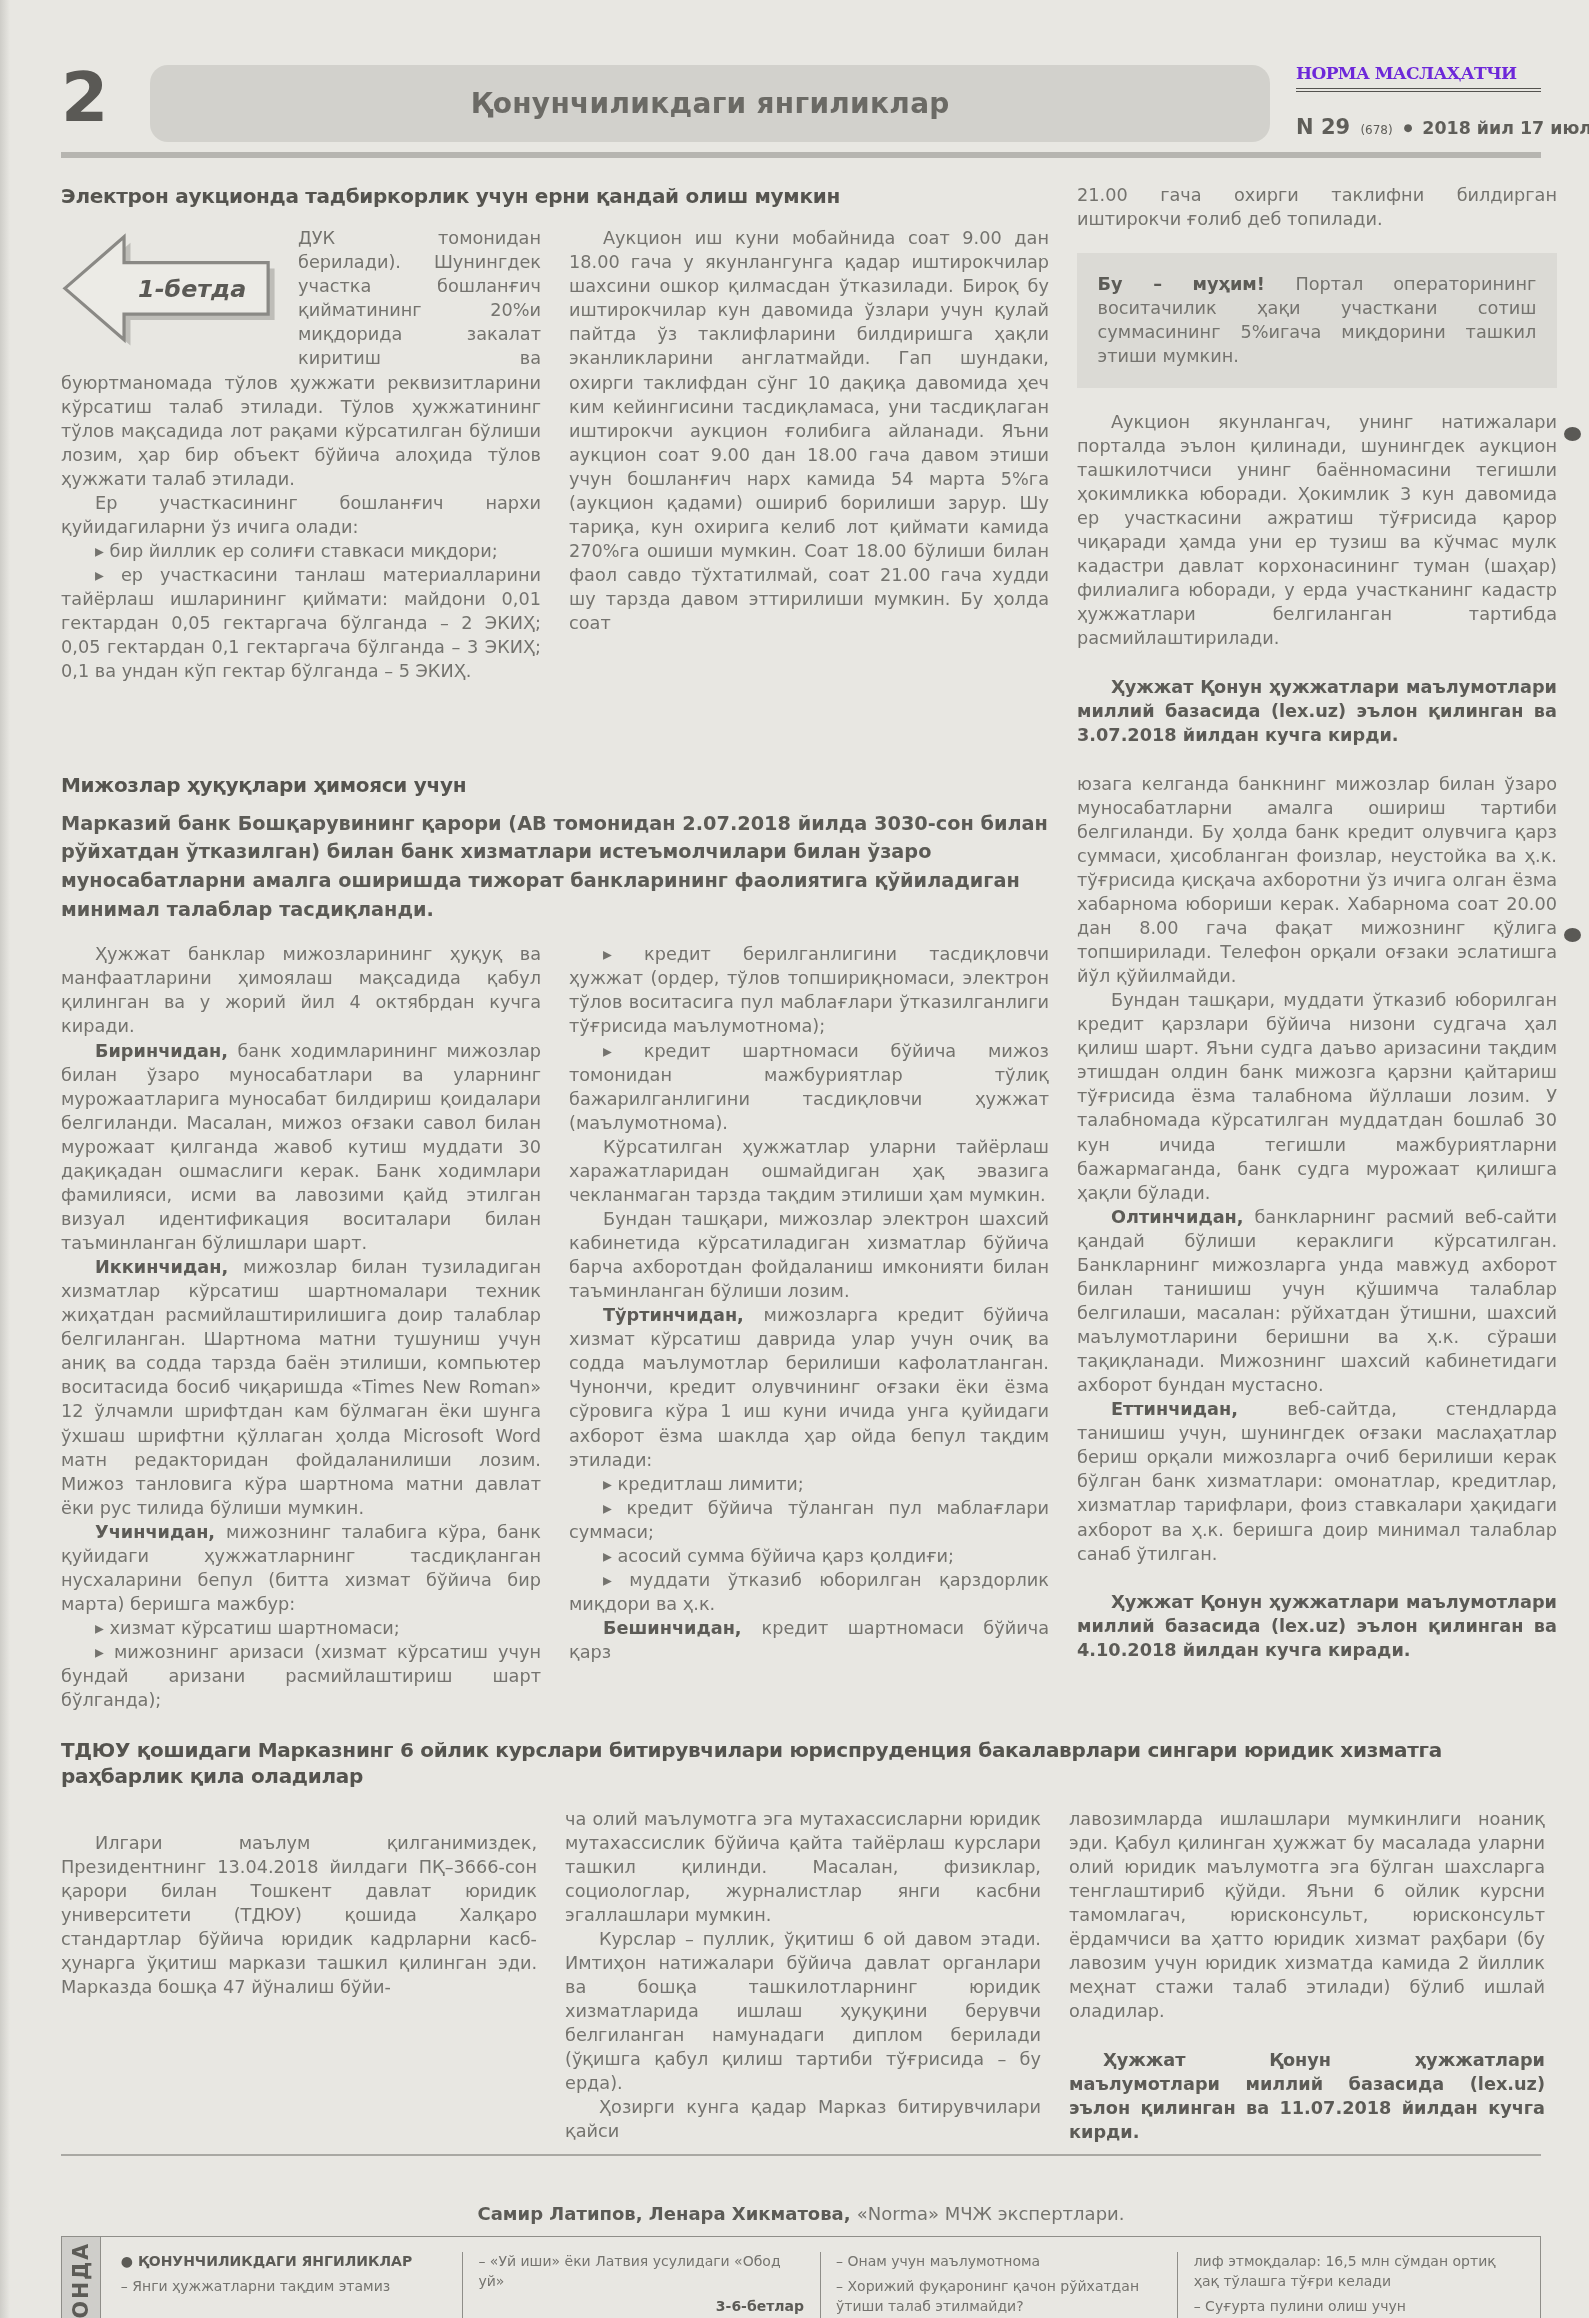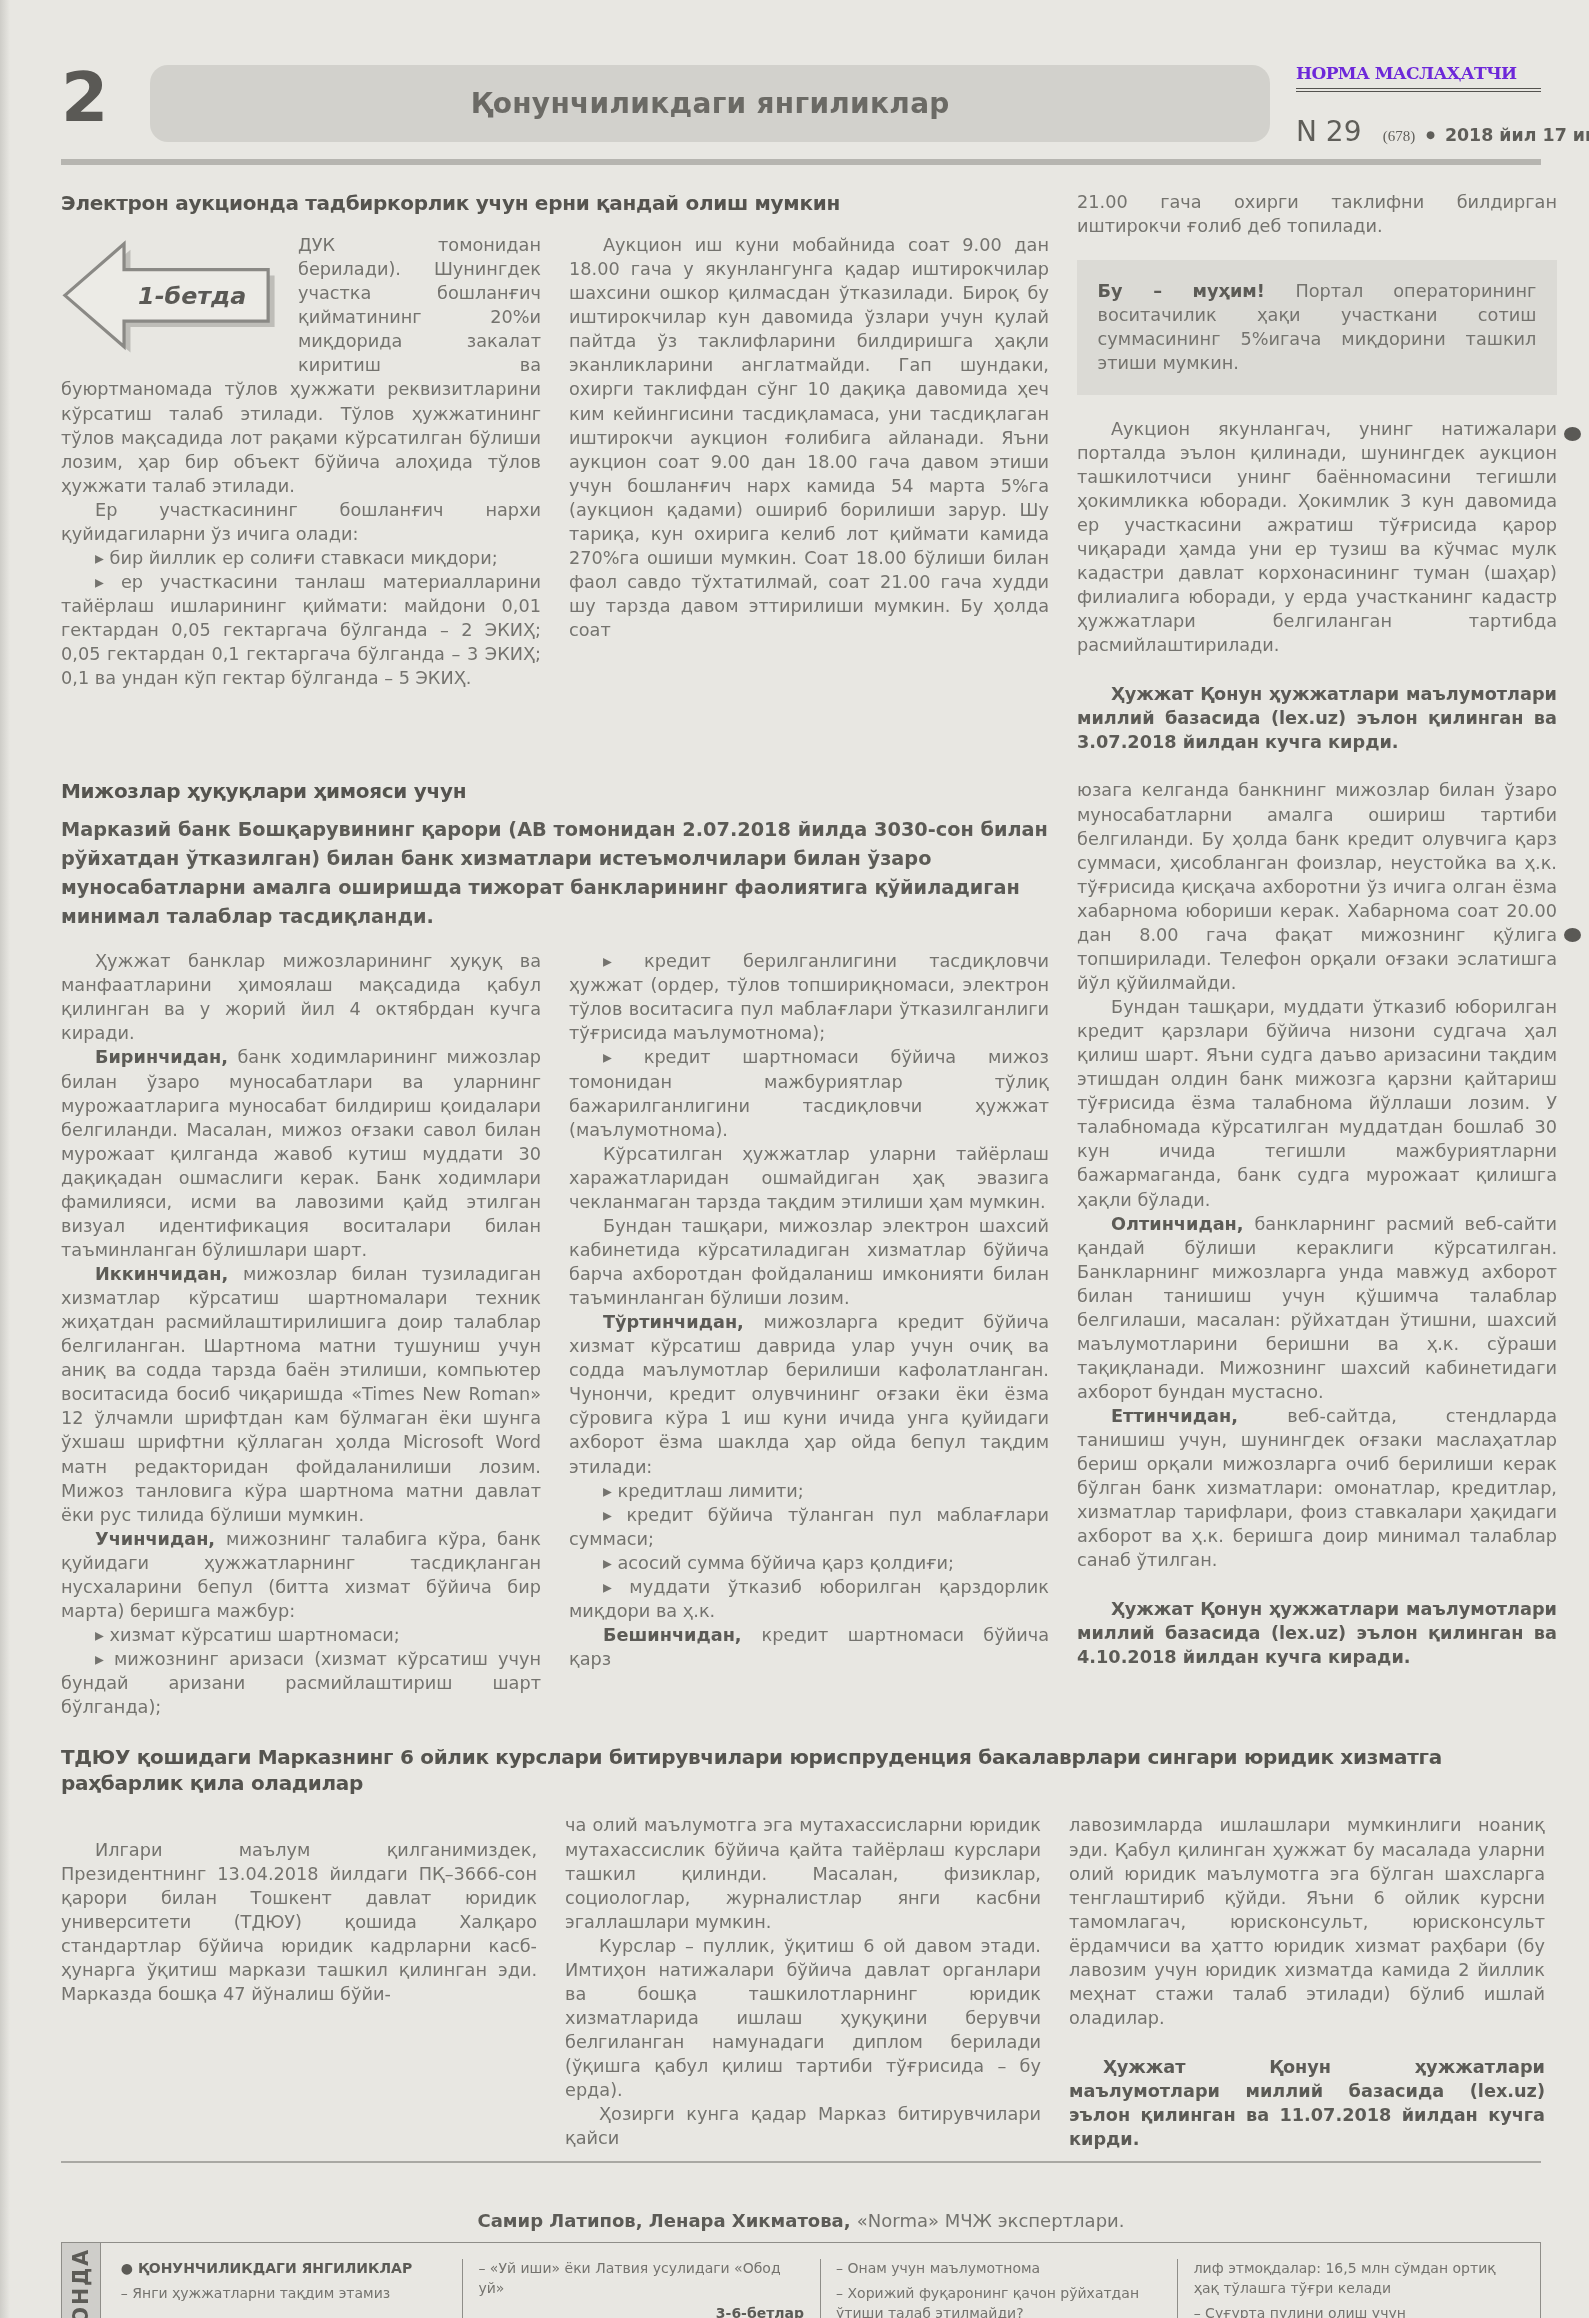--- a/index.html
+++ b/index.html
@@ -24,22 +24,22 @@
     flex:1;margin:2.6px 26px 0 6.4px;height:77px;border-radius:18px;
     background:#d2d1cc;display:flex;align-items:center;justify-content:center;
     font-size:28px;font-weight:bold;color:#6b6a65;letter-spacing:0.3px;
   }
   .mast{width:245px;margin-top:1.3px;}
   .mast-title{
     font-family:"DejaVu Serif",serif;font-weight:bold;font-size:17px;color:#6d28d9;
     letter-spacing:-0.6px;border-bottom:4.5px double #54534f;padding-bottom:5.2px;white-space:nowrap;
   }
   .issue{margin-top:23px;color:#5f5e59;white-space:nowrap;}
-  .iss-no{font-weight:normal;font-size:28px;}
-  .iss-paren{font-size:15px;margin-left:18px;font-family:Liberation Serif, serif;}
+  .iss-no{font-weight:bold;font-size:21px;}
+  .iss-paren{font-size:12px;margin-left:7px;}
   .iss-dot{font-size:10.3px;vertical-align:3.9px;margin:0 6.4px 0 7.7px;}
   .iss-date{font-weight:bold;font-size:17.4px;}
   .head-rule{height:6.4px;background:#b6b5b0;margin-top:10.3px;}
   
   .article{margin-top:24.5px;}
   .flexart{display:flex;gap:28px;}
   .a-left{width:988px;flex:0 0 auto;}
   .cols2{display:flex;gap:28px;}
   .cols3{display:flex;gap:28px;margin-top:14px;}
   .col{width:480px;flex:0 0 auto;}

